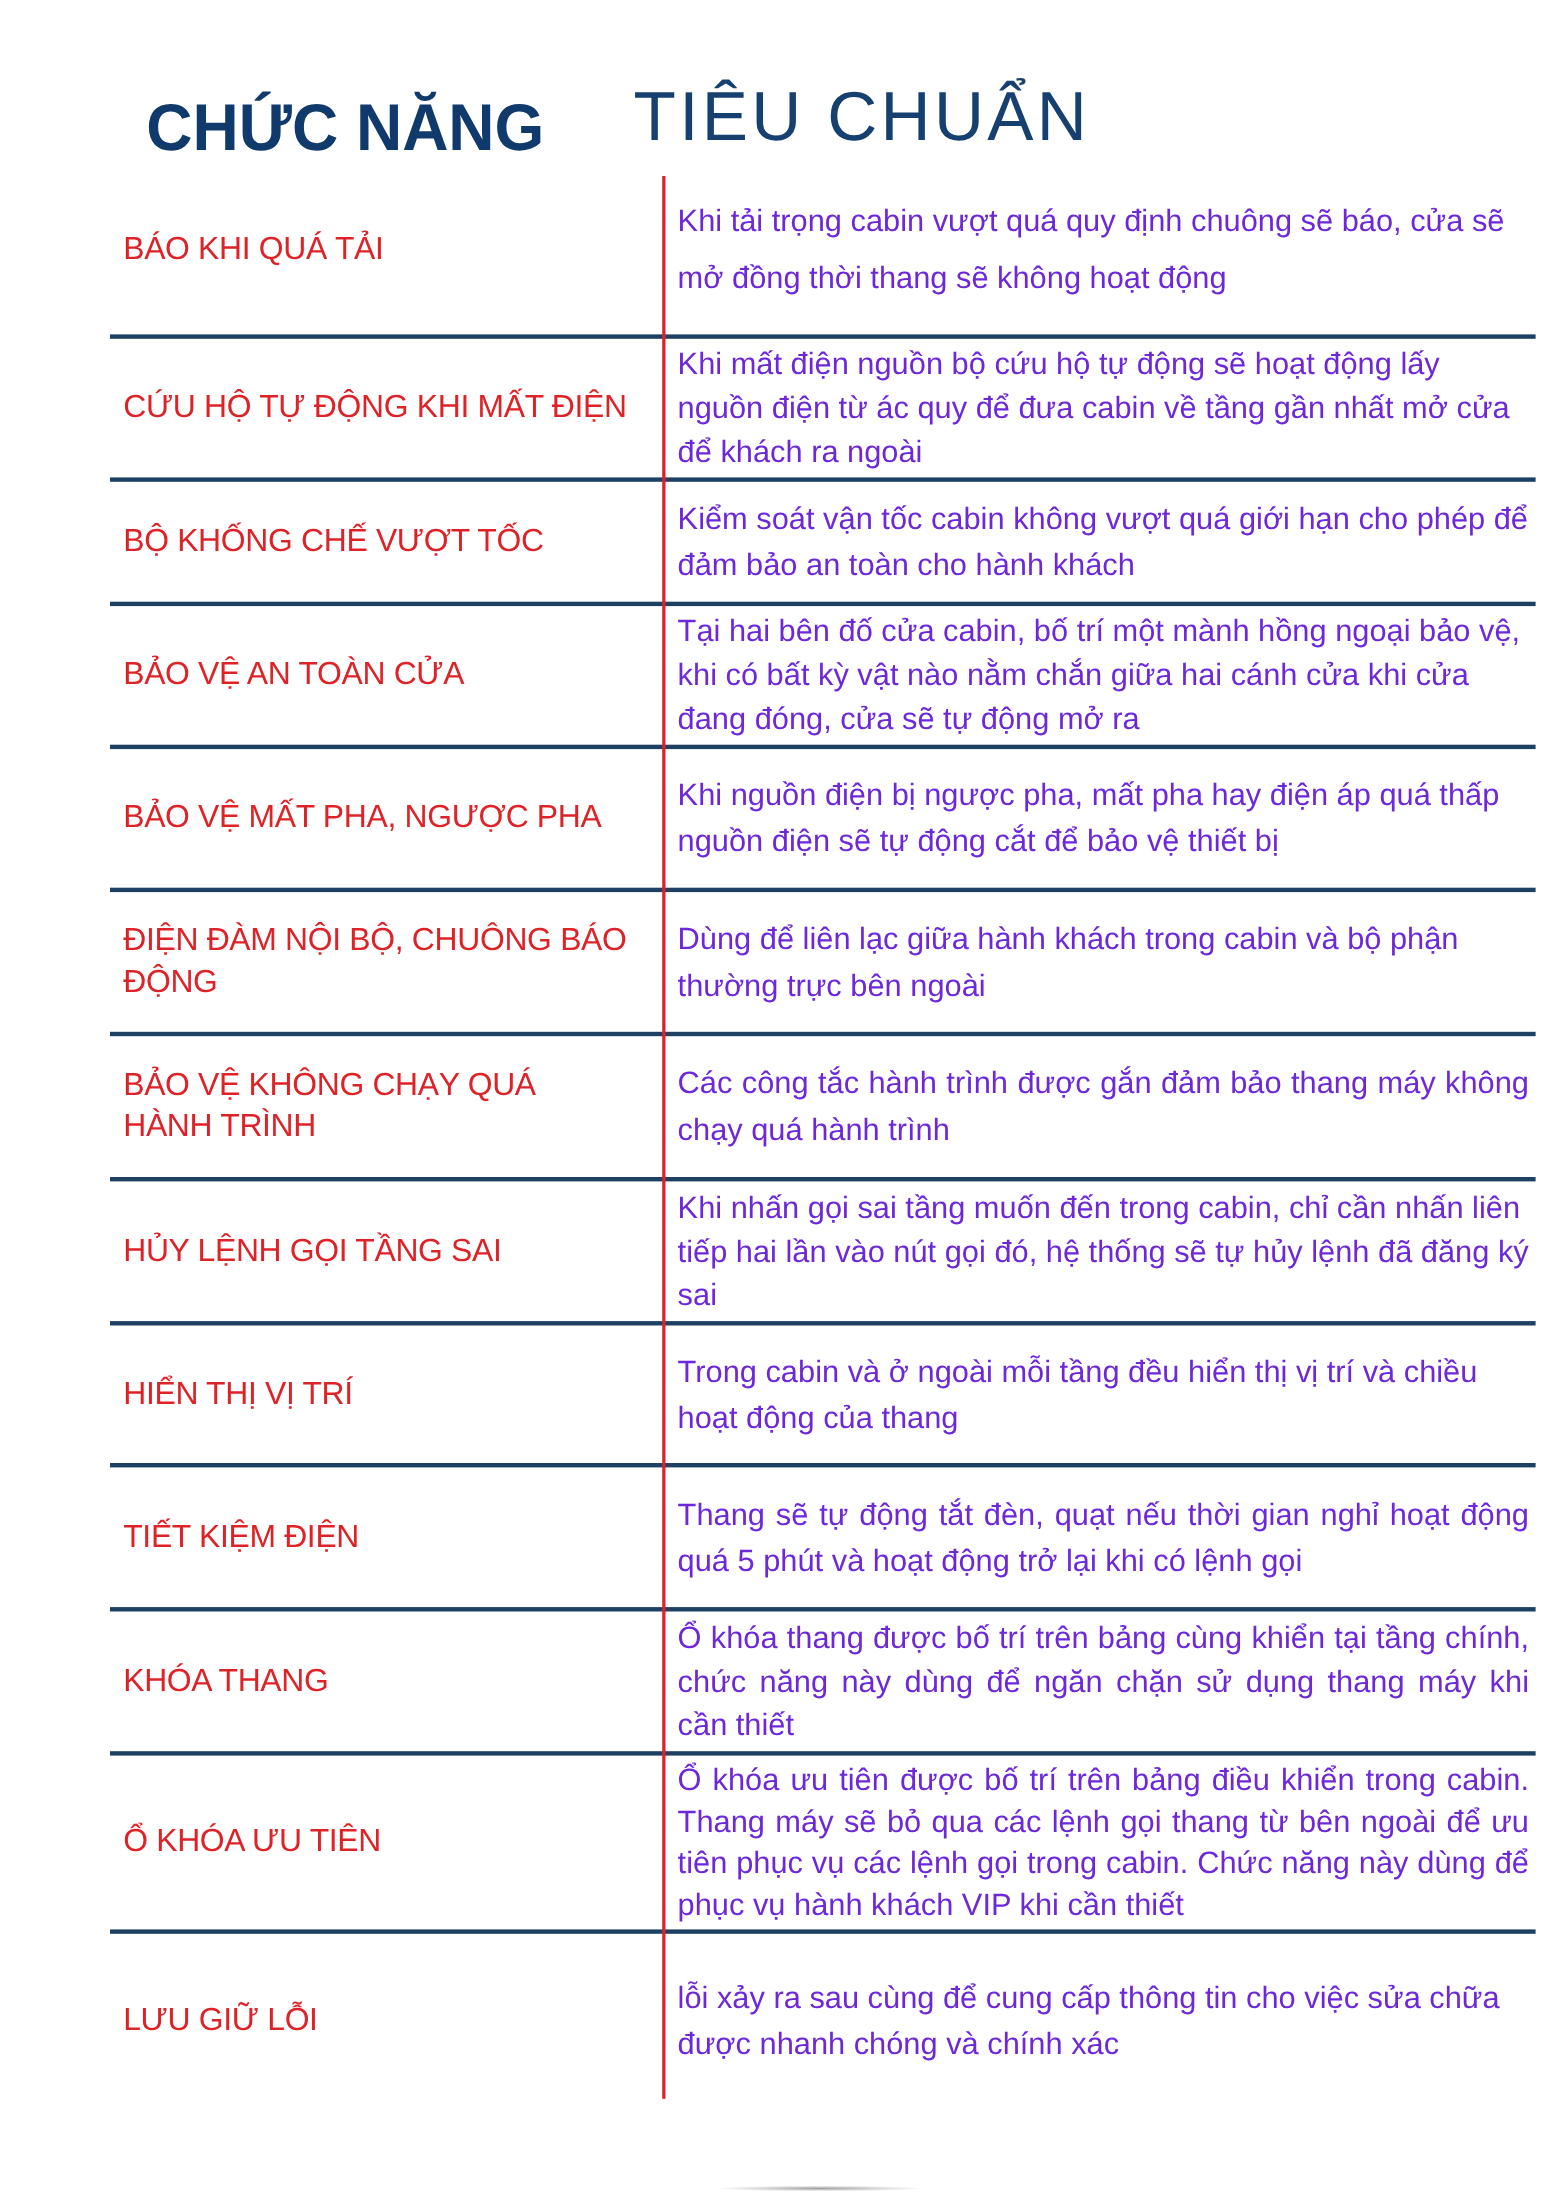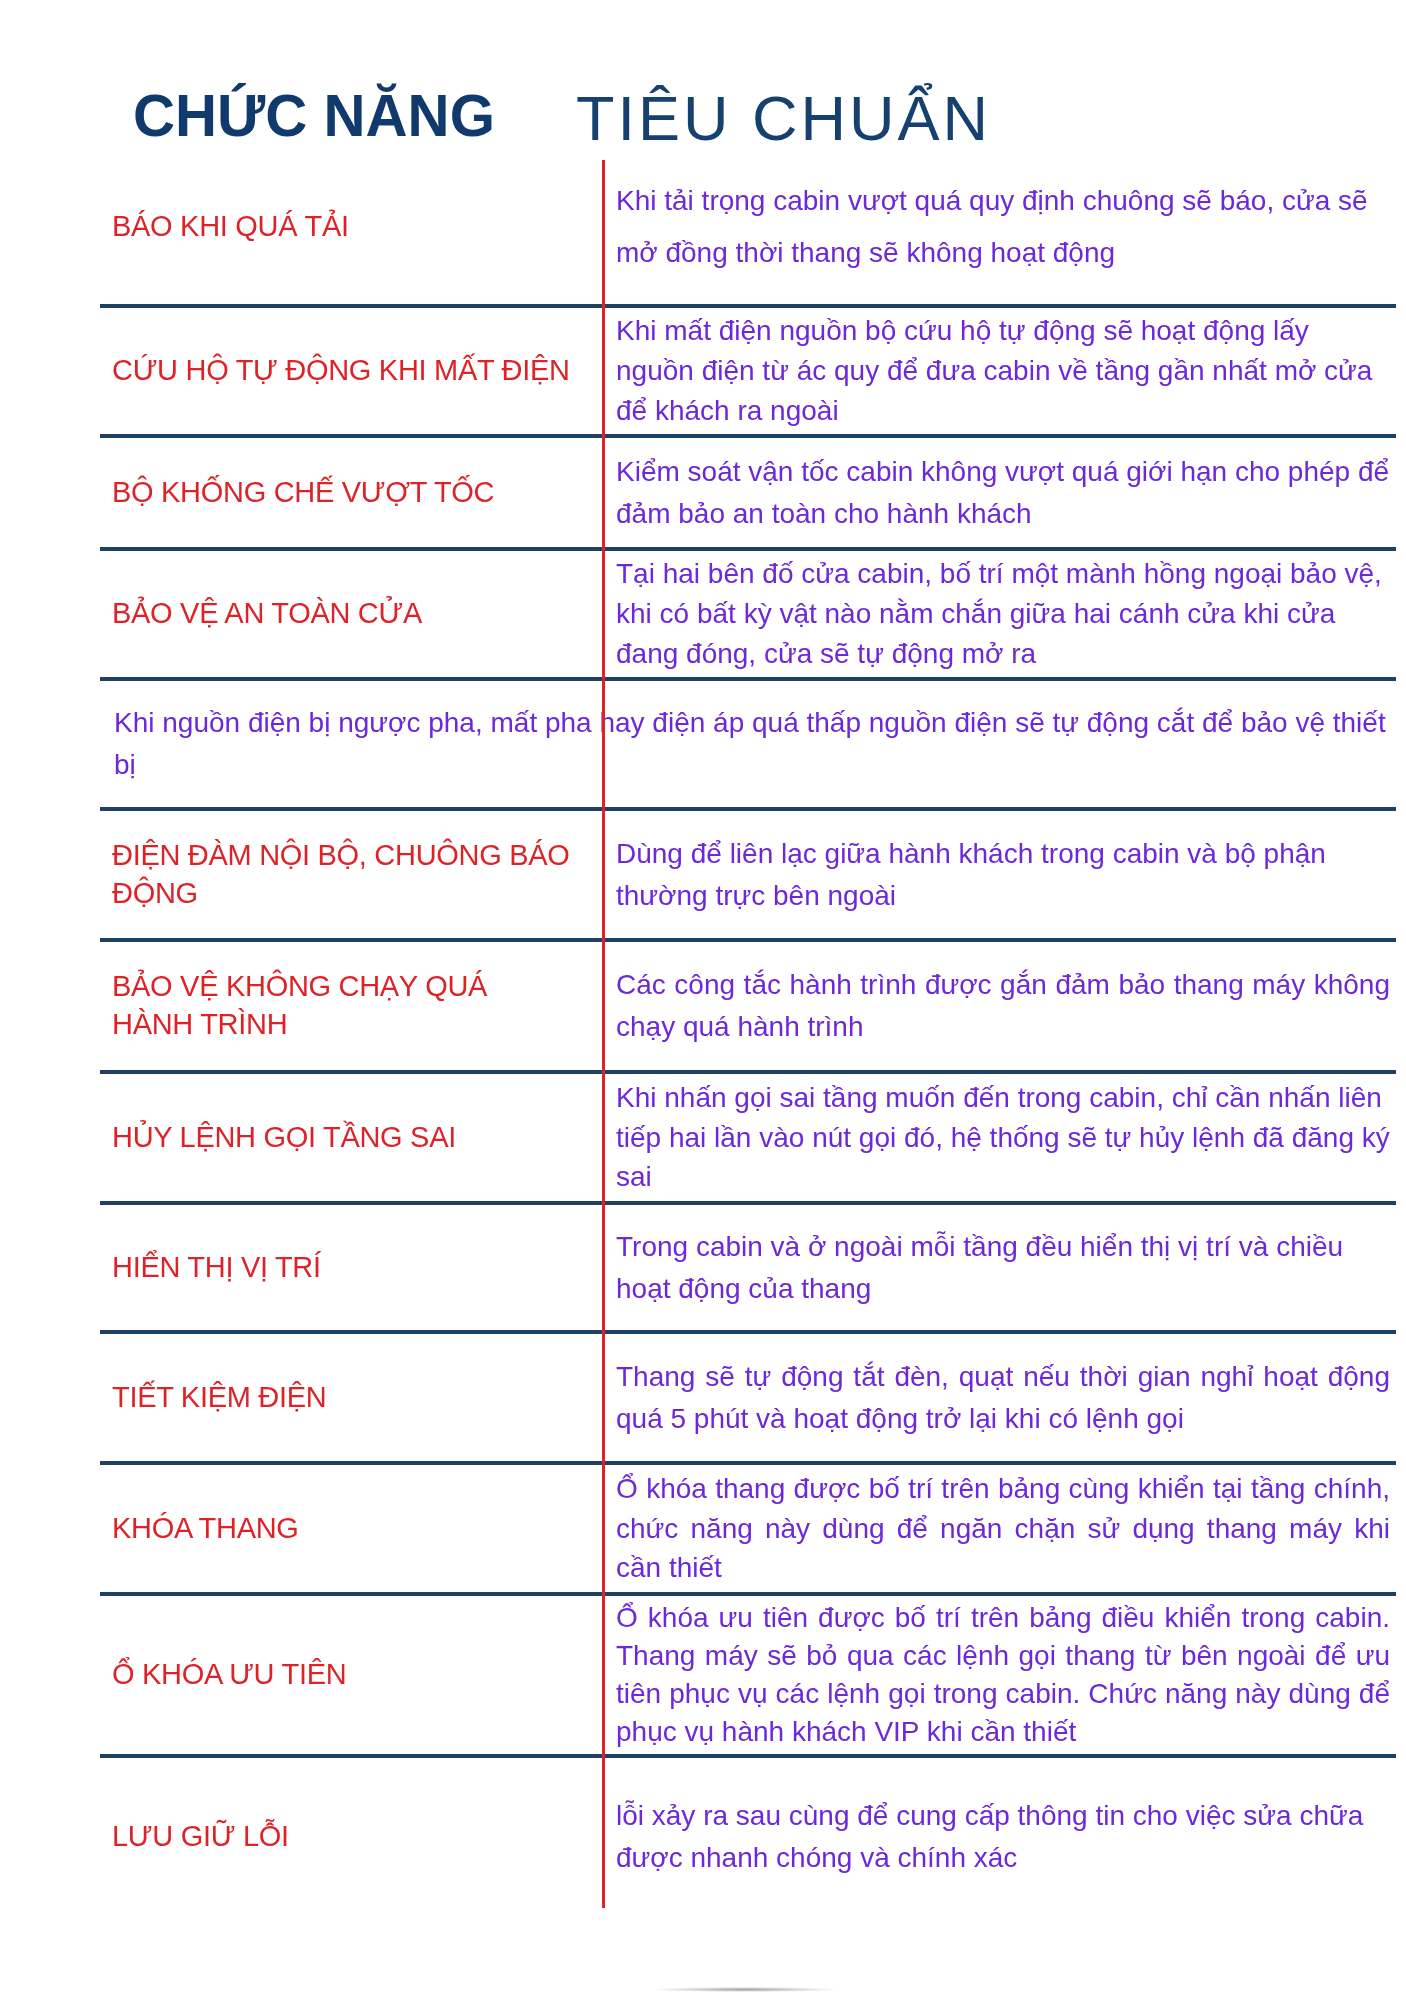--- a/index.html
+++ b/index.html
@@ -11,21 +11,21 @@
 
   
   .hdr-left{
     position:absolute;left:133px;top:86px;
     font-size:60px;font-weight:900;line-height:1;
     color:#113a6c;letter-spacing:0px;
     transform:scaleX(.97);transform-origin:left;
     white-space:nowrap;
   }
   .hdr-right{
-    position:absolute;left:576px;top:84px;
+    position:absolute;left:576px;top:72px;
     font-size:63px;font-weight:300;line-height:1.1;
     color:#16406f;letter-spacing:3px;white-space:nowrap;
   }
 
   
   .table{
     position:absolute;left:100px;top:150px;width:1296px;
   }
   .row{
     display:flex;box-sizing:border-box;
@@ -92,20 +92,21 @@
           <span class="desc-text" style="line-height: 1.5;">Kiểm soát vận tốc cabin không vượt quá giới hạn cho phép để đảm bảo an toàn cho hành khách</span>
         </div>
       </div>
       <div class="row" style="height: 130px;">
         <div class="cell-label">BẢO VỆ AN TOÀN CỬA</div>
         <div class="cell-desc">
           <span class="desc-text" style="line-height: 1.42;">Tại hai bên đố cửa cabin, bố trí một mành hồng ngoại bảo vệ, khi có bất kỳ vật nào nằm chắn giữa hai cánh cửa khi cửa đang đóng, cửa sẽ tự động mở ra</span>
         </div>
       </div>
       <div class="row" style="height: 130px;">
+        <div class="cell-label">BẢO VỆ MẤT PHA, NGƯỢC PHA</div>
         <div class="cell-desc">
           <span class="desc-text" style="line-height: 1.5;">Khi nguồn điện bị ngược pha, mất pha hay điện áp quá thấp nguồn điện sẽ tự động cắt để bảo vệ thiết bị</span>
         </div>
       </div>
       <div class="row" style="height: 131px;">
         <div class="cell-label">ĐIỆN ĐÀM NỘI BỘ, CHUÔNG BÁO
 ĐỘNG</div>
         <div class="cell-desc">
           <span class="desc-text" style="line-height: 1.5;">Dùng để liên lạc giữa hành khách trong cabin và bộ phận thường trực bên ngoài</span>
         </div>

